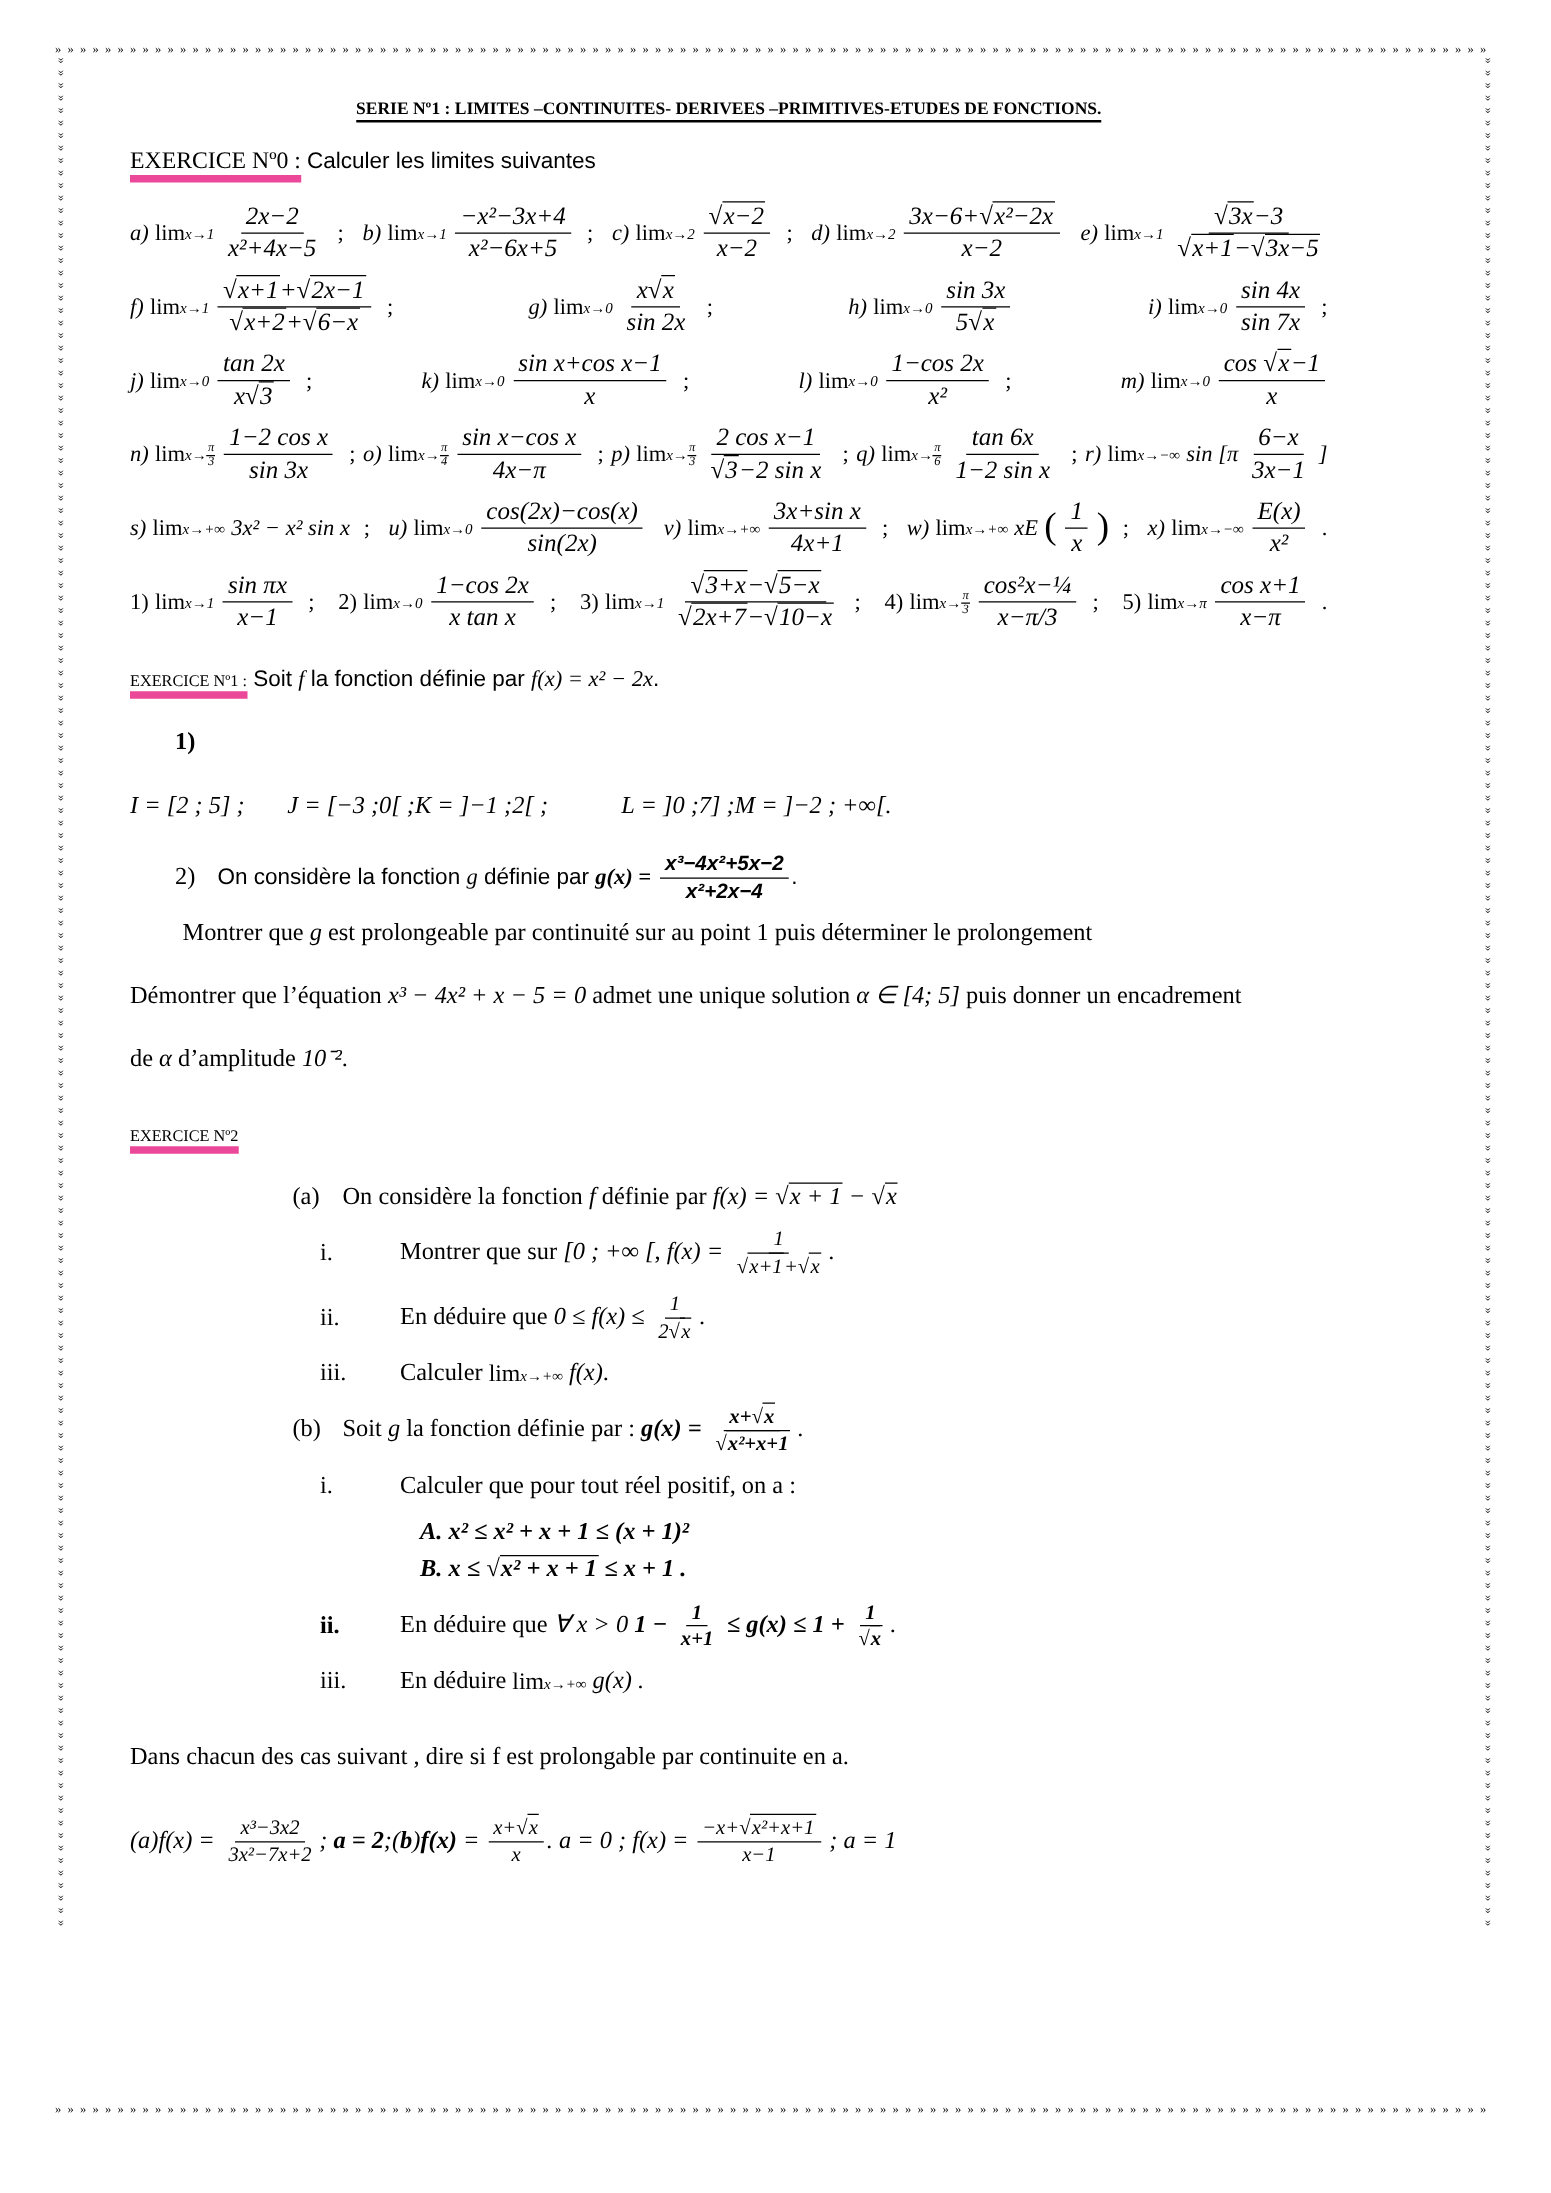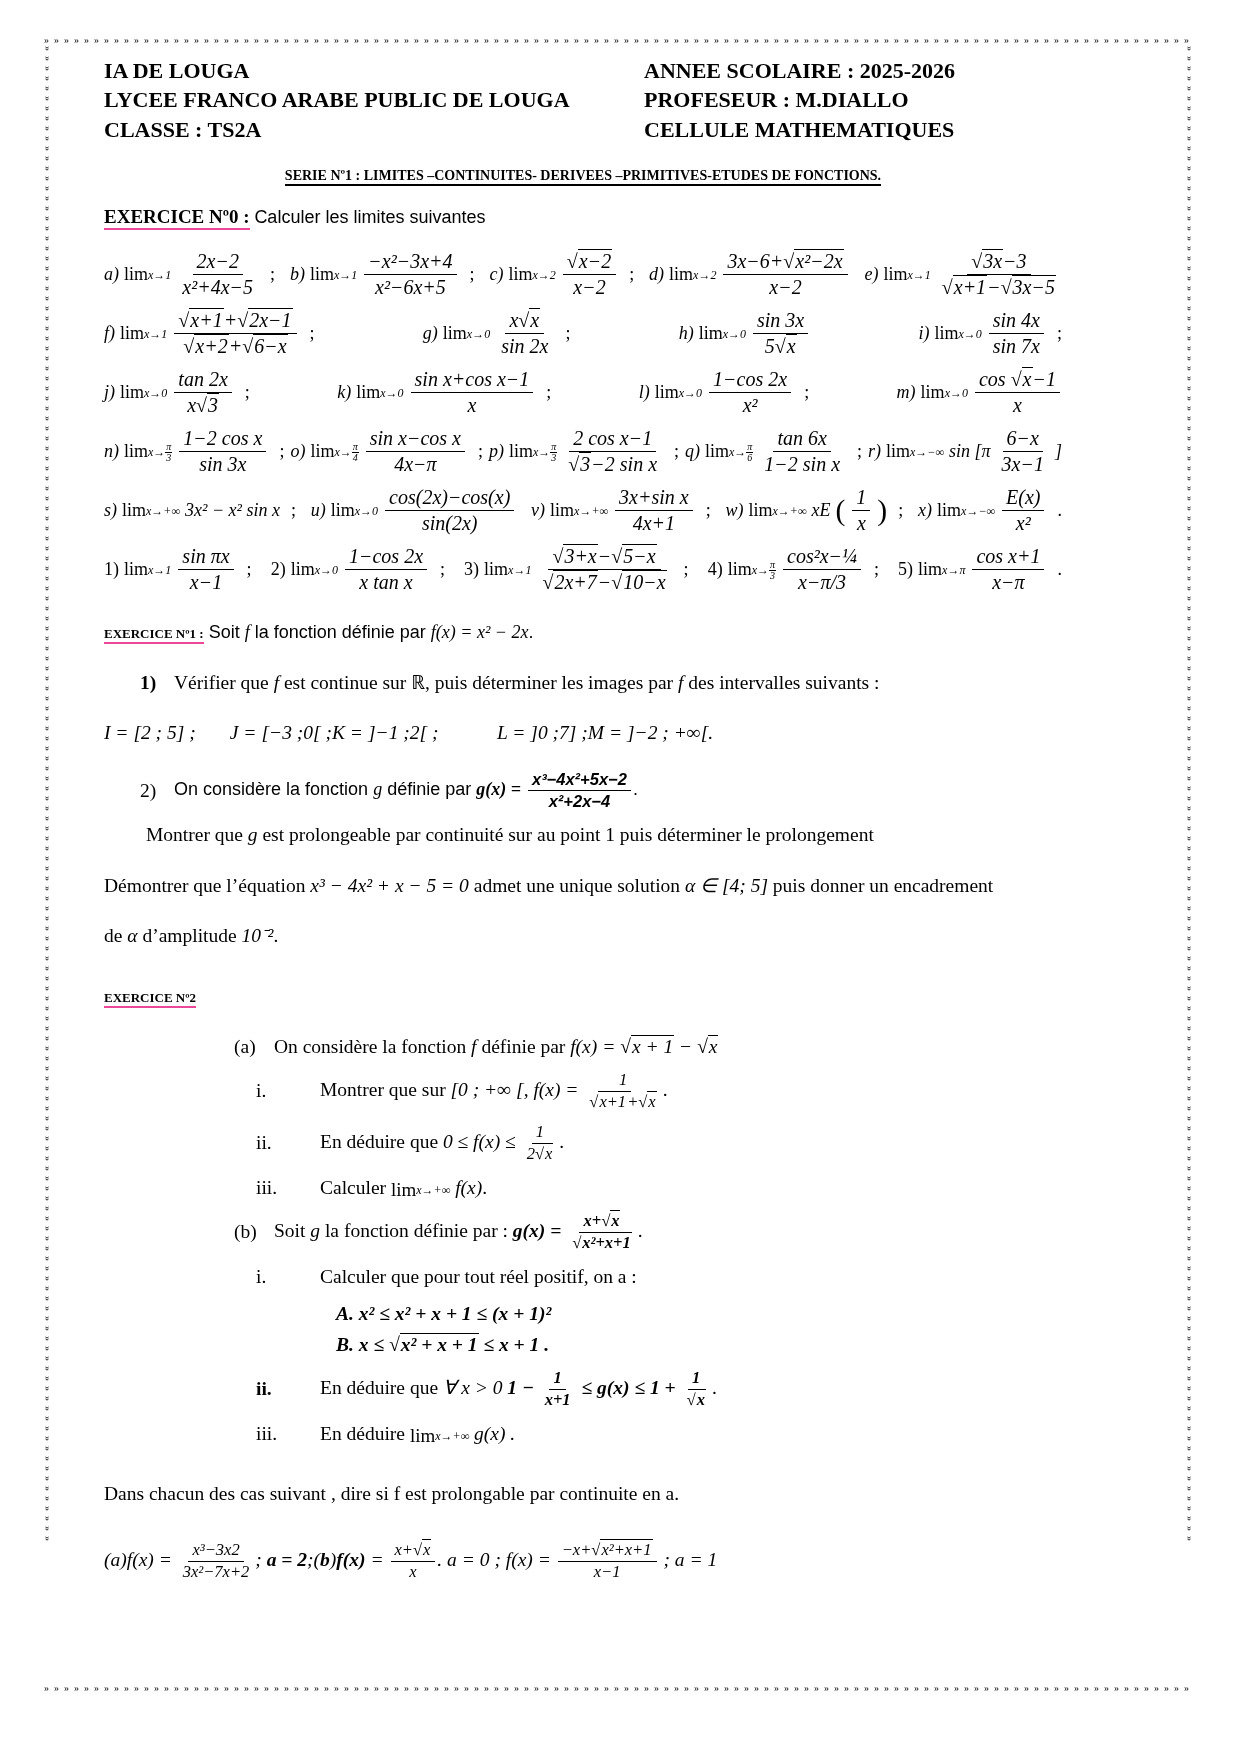--- a/index.html
+++ b/index.html
@@ -12,21 +12,21 @@
   .b-left{top:46px;left:40px;height:1640px;width:14px;writing-mode:vertical-rl;}
   .b-right{top:46px;left:1182px;height:1640px;width:14px;writing-mode:vertical-rl;}
   .content{position:absolute;left:104px;top:56px;width:958px;}
   
   .header{display:flex;font-weight:bold;font-size:22px;line-height:1.34;}
   .hcol{display:flex;flex-direction:column;}
   .hcol.left{width:540px;}
   .title{margin-top:24px;text-align:center;font-weight:bold;font-size:14px;}
   .title span{border-bottom:2px solid #000;padding-bottom:1px;}
   .exline{margin-top:22px;font-size:19px;}
-  .exh{font-weight:bold;border-bottom:2px solid #ec4899;padding-bottom:1px;}
+  .exh{font-weight:normal;border-bottom:6px solid #ec4899;padding-bottom:1px;}
   .sans{font-family:"Liberation Sans",sans-serif;font-size:18px;}
   
   #ex0-rows{margin-top:20px;}
   .ex0-row{display:flex;align-items:center;justify-content:space-between;margin:7px 0;min-height:52px;}
   .lim-item{display:inline-flex;align-items:center;gap:5px;font-size:18px;white-space:nowrap;}
   .ll{font-size:18px;}
   .lim{display:inline-flex;align-items:center;line-height:1;vertical-align:middle;}
   .lw{font-style:normal;font-size:inherit;}
   .ls{font-size:12px;margin-top:2px;display:inline-flex;align-items:center;line-height:1;}
   .sfrac{display:inline-flex;flex-direction:column;align-items:center;font-size:10px;line-height:1;font-style:italic;}
@@ -65,32 +65,20 @@
 </head>
 <body>
 
 <div class="page">
   <div class="bord b-top" id="b-top">»»»»»»»»»»»»»»»»»»»»»»»»»»»»»»»»»»»»»»»»»»»»»»»»»»»»»»»»»»»»»»»»»»»»»»»»»»»»»»»»»»»»»»»»»»»»»»»»»»»»»»»»»»»»»»»»»»»»»»»»</div>
   <div class="bord b-bottom" id="b-bottom">»»»»»»»»»»»»»»»»»»»»»»»»»»»»»»»»»»»»»»»»»»»»»»»»»»»»»»»»»»»»»»»»»»»»»»»»»»»»»»»»»»»»»»»»»»»»»»»»»»»»»»»»»»»»»»»»»»»»»»»»</div>
   <div class="bord b-left" id="b-left">»»»»»»»»»»»»»»»»»»»»»»»»»»»»»»»»»»»»»»»»»»»»»»»»»»»»»»»»»»»»»»»»»»»»»»»»»»»»»»»»»»»»»»»»»»»»»»»»»»»»»»»»»»»»»»»»»»»»»»»»»»»»»»»»»»»»»»»»»»»»»»»»»»»»»»</div>
   <div class="bord b-right" id="b-right">»»»»»»»»»»»»»»»»»»»»»»»»»»»»»»»»»»»»»»»»»»»»»»»»»»»»»»»»»»»»»»»»»»»»»»»»»»»»»»»»»»»»»»»»»»»»»»»»»»»»»»»»»»»»»»»»»»»»»»»»»»»»»»»»»»»»»»»»»»»»»»»»»»»»»»</div>
 
   <div class="content">
-    <div class="header">
-      <div class="hcol left" id="hleft">
-          <span>IA DE LOUGA</span>
-          <span>LYCEE FRANCO ARABE PUBLIC DE LOUGA</span>
-          <span>CLASSE : TS2A</span>
-        </div>
-      <div class="hcol" id="hright">
-          <span>ANNEE SCOLAIRE : 2025-2026</span>
-          <span>PROFESEUR : M.DIALLO</span>
-          <span>CELLULE MATHEMATIQUES</span>
-        </div>
-    </div>
 
     <div class="title">
       <span>SERIE Nº1 : LIMITES –CONTINUITES- DERIVEES –PRIMITIVES-ETUDES DE FONCTIONS.</span>
     </div>
 
     <div class="exline">
       <span class="exh">EXERCICE Nº0 :</span>
       <span class="sans">Calculer les limites suivantes</span>
     </div>
 
@@ -513,21 +501,20 @@
               <span class="fd">x−π</span>
             </span>
             <span class="sep">.</span>
           </span>
         </div>
       </div>
     <div id="blocks">
         <div class="blk l0 gap-lg hblk"><span class="exh">EXERCICE Nº1 :</span><span class="btext sans"> Soit <i>f</i>  la fonction définie par <i>f(x) = x² − 2x</i>.</span></div>
         <div class="blk l1flex gap-lg">
           <span class="blabel bb">1)</span>
-          <span class="btext">Vérifier que <i>f</i>  est continue sur ℝ, puis déterminer les images par <i>f</i>  des intervalles suivants :</span>
         </div>
         <div class="blk l0 gap-lg"><span class="btext"><i>I = [2 ; 5] ;</i>&nbsp;&nbsp;&nbsp;&nbsp;&nbsp;&nbsp; <i>J = [−3 ;0[ ;K = ]−1 ;2[ ;</i>&nbsp;&nbsp;&nbsp;&nbsp;&nbsp;&nbsp;&nbsp;&nbsp;&nbsp;&nbsp;&nbsp; <i>L = ]0 ;7] ;M = ]−2 ; +∞[.</i></span></div>
         <div class="blk l1flex gap-lg">
           <span class="blabel">2)</span>
           <span class="btext sans">On considère la fonction <i>g</i>  définie par <b><i>g(x) =</i></b> <span class="frac fbold">
               <span class="fn">x³−4x²+5x−2</span>
               <span class="fd">x²+2x−4</span>
             </span>.</span>
         </div>
         <div class="blk l2"><span class="btext">Montrer que <i>g</i>  est prolongeable par continuité sur au point 1 puis déterminer le prolongement</span></div>

